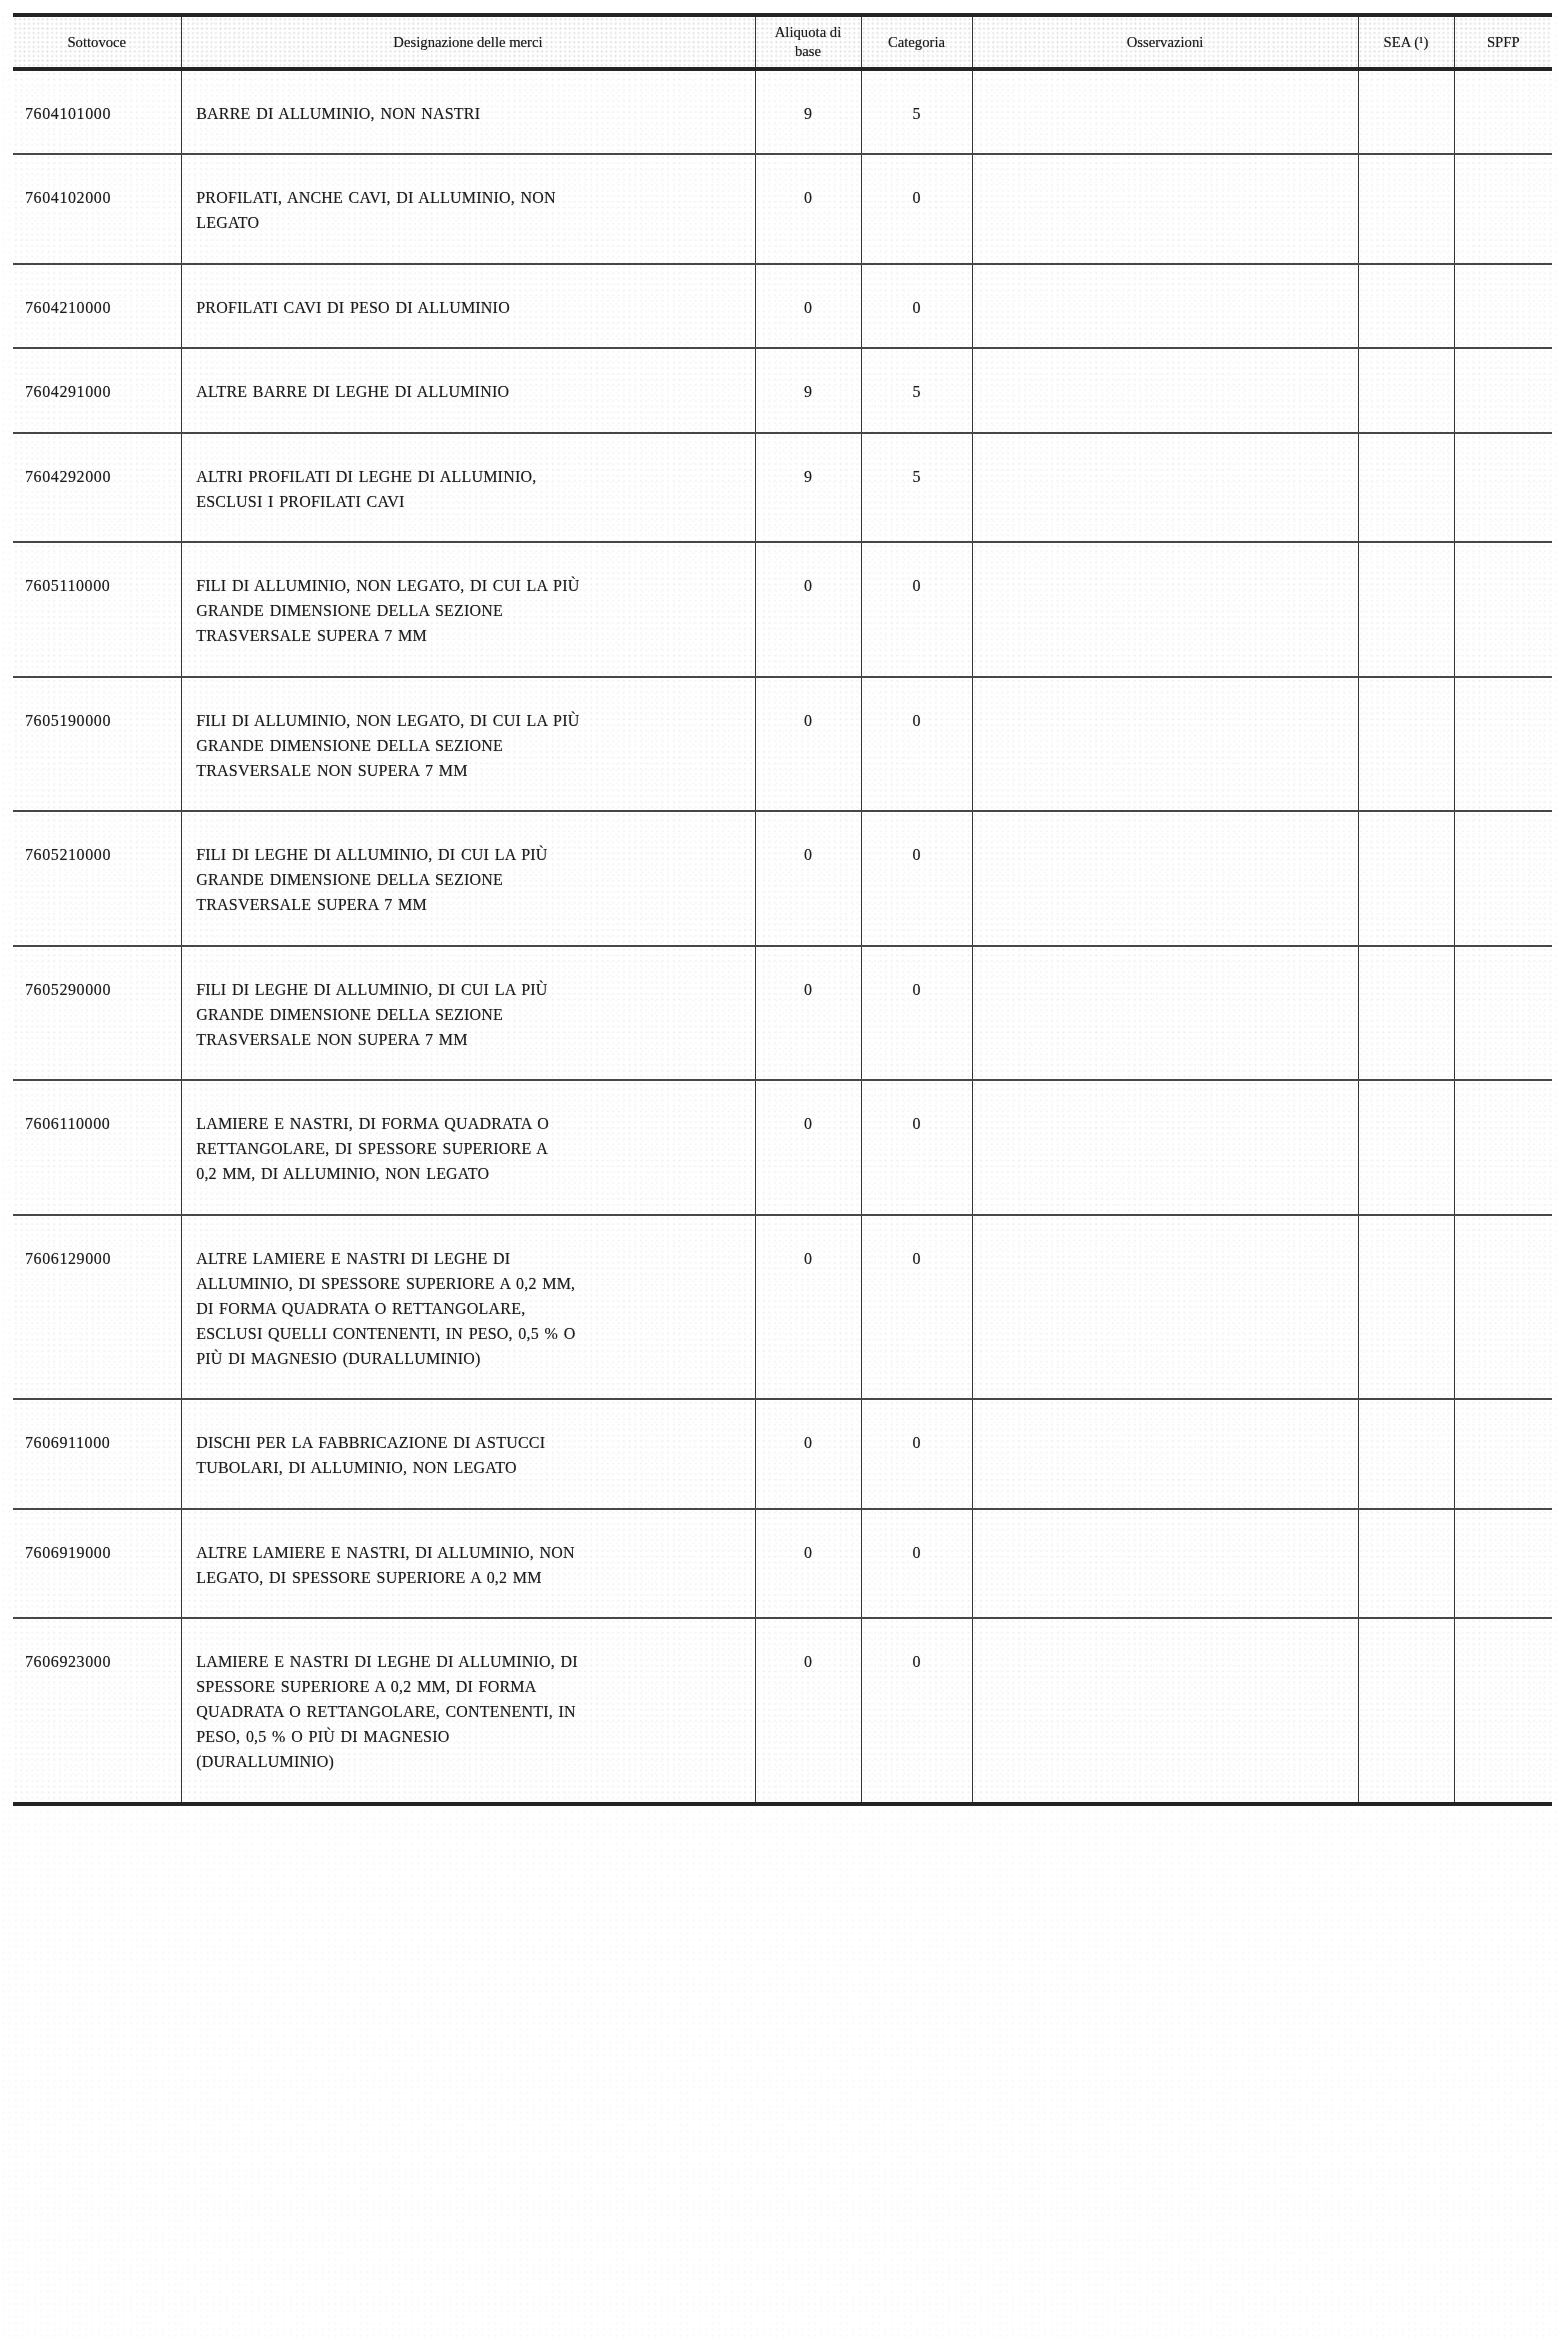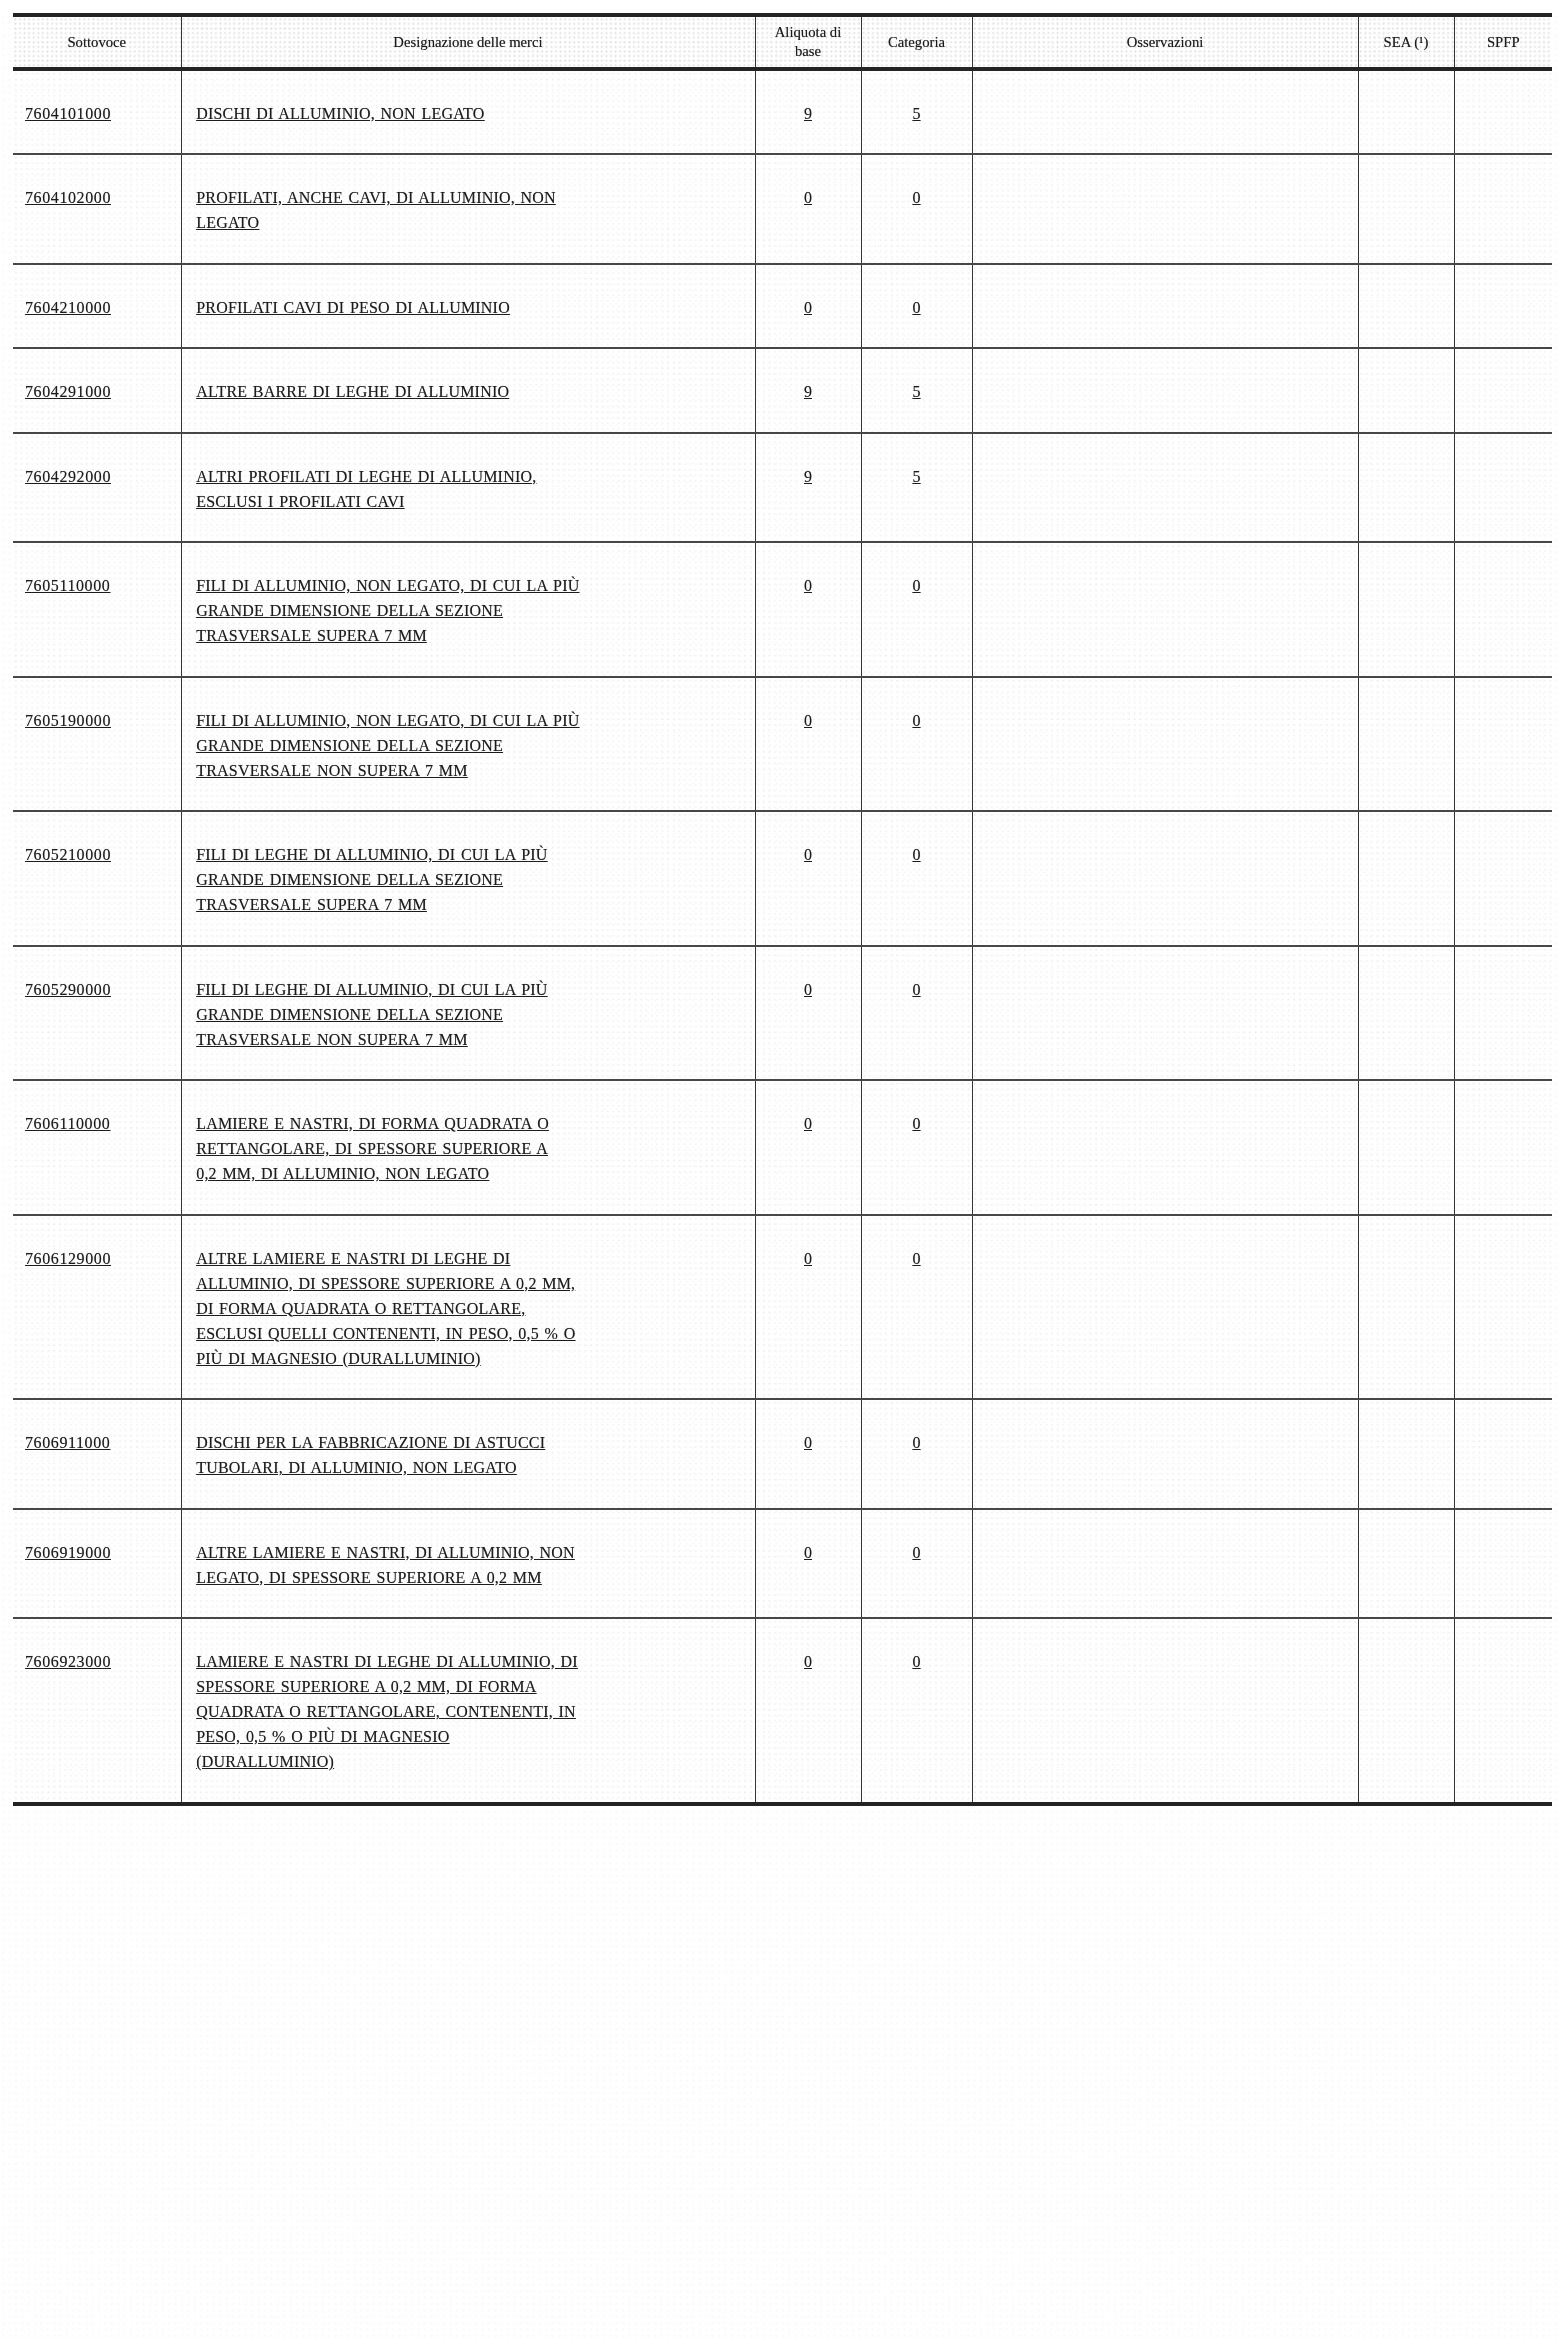--- a/index.html
+++ b/index.html
@@ -53,21 +53,20 @@
     vertical-align: top;
     padding: 30px 14.7px 27.5px 14.7px;
     font-size: 16px;
     line-height: 25px;
     text-shadow: 0 0 0.7px rgba(25,25,25,0.5);
     background-image: radial-gradient(rgba(0,0,0,0.045) 0.9px, transparent 1.1px);
     background-size: 5.5px 5.5px;
   }
   tbody tr {
     border-bottom: 2.8px double #474747;
-    text-decoration: underline;
   }
   tbody tr:last-child {
     border-bottom: 4.6px solid #242424;
   }
   .vline { border-left: 1.8px solid #343434; }
   td.code {
     padding-left: 12px;
     letter-spacing: 0.6px;
     white-space: nowrap;
   }
@@ -105,21 +104,21 @@
 base</th>
         <th class="vline">Categoria</th>
         <th class="vline">Osservazioni</th>
         <th class="vline">SEA (¹)</th>
         <th class="vline">SPFP</th>
       </tr>
     </thead>
     <tbody>
         <tr>
       <td class="code">7604101000</td>
-      <td class="desc vline">DISCHI DI ALLUMINIO, NON LEGATO</td>
+      <td class="desc vline">BARRE DI ALLUMINIO, NON NASTRI</td>
       <td class="num vline">9</td>
       <td class="num vline">5</td>
       <td class="empty vline"></td>
       <td class="empty vline"></td>
       <td class="empty vline"></td>
     </tr>
         <tr>
       <td class="code">7604102000</td>
       <td class="desc vline">PROFILATI, ANCHE CAVI, DI ALLUMINIO, NON
 LEGATO</td>

